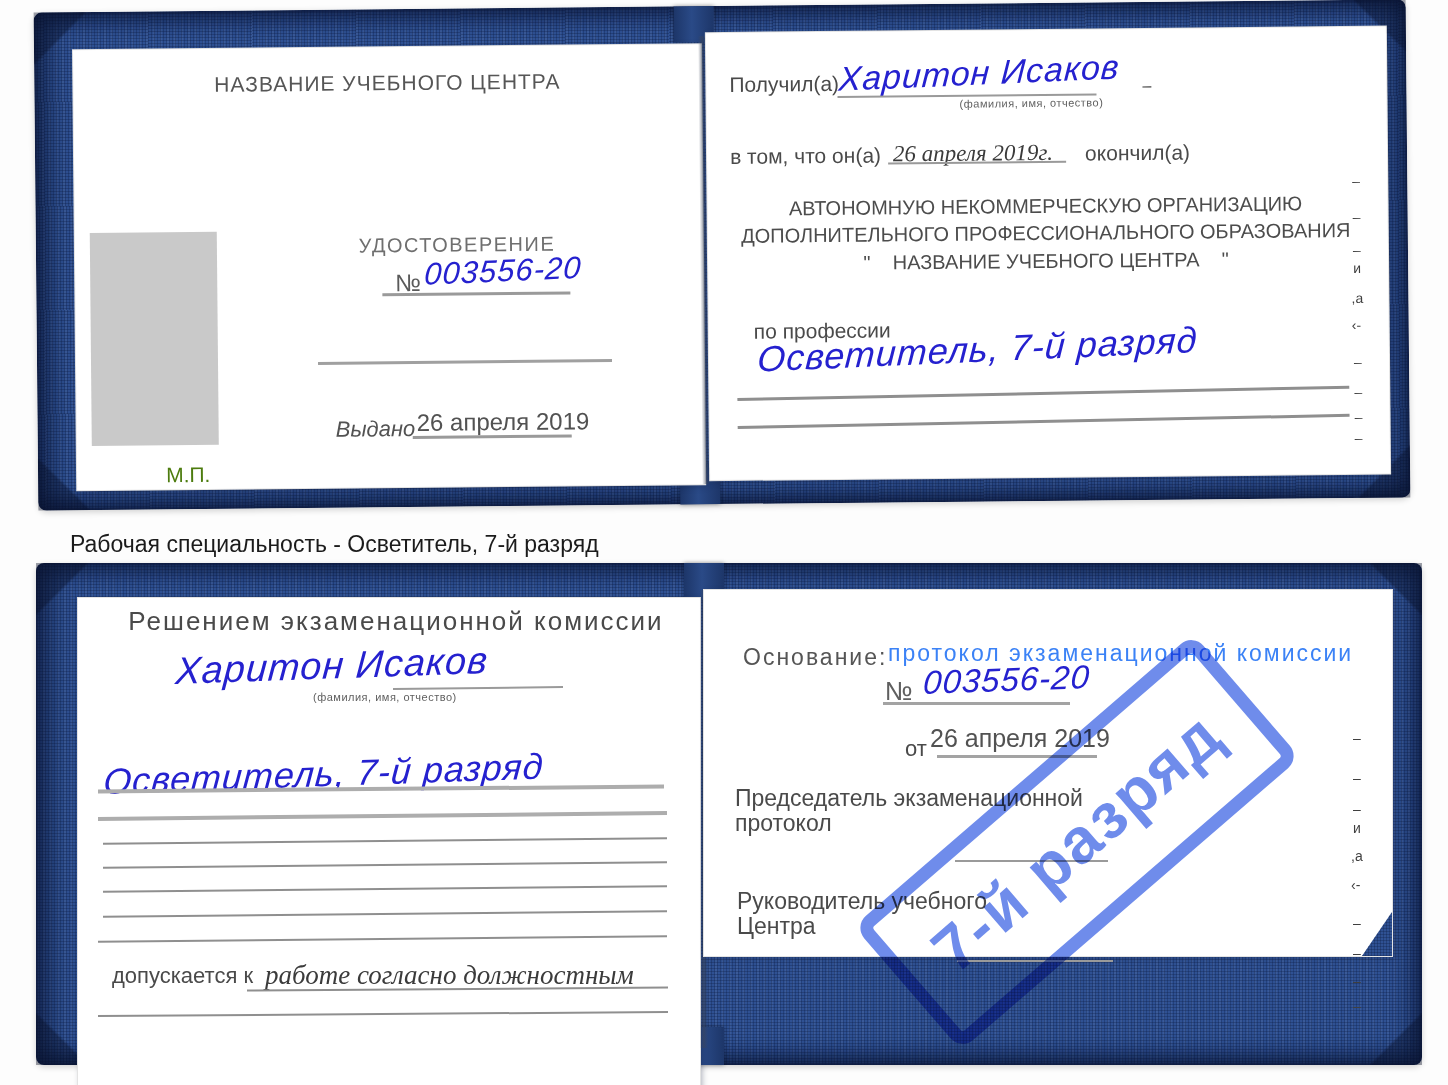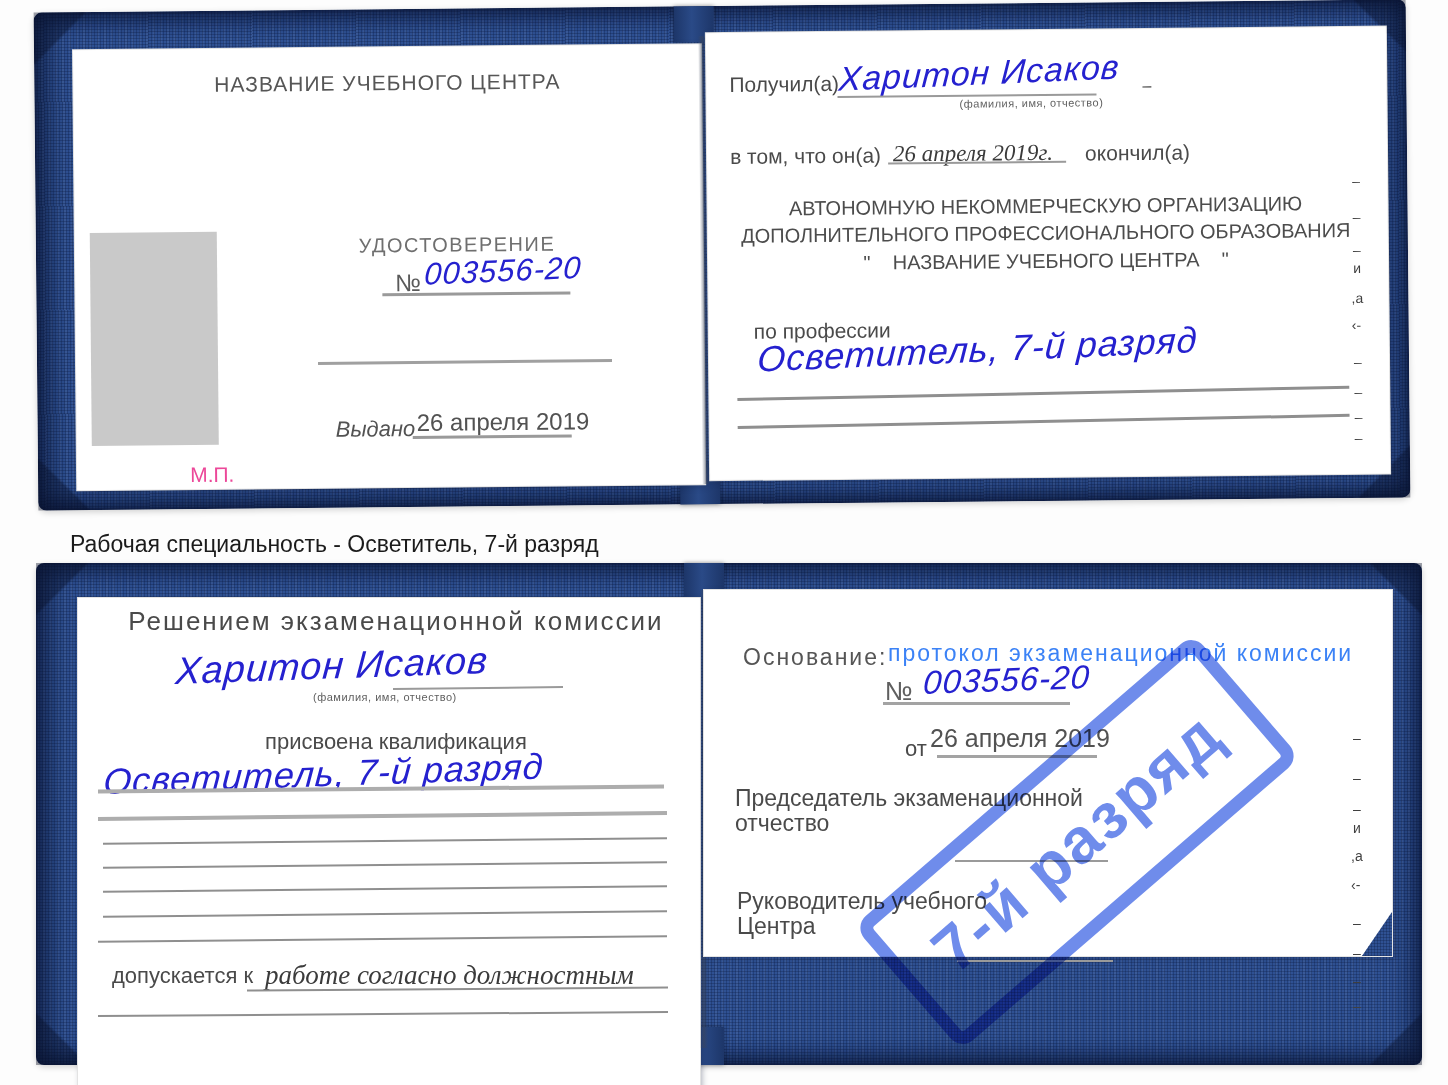--- a/index.html
+++ b/index.html
@@ -68,21 +68,21 @@
       <div class="t ctr" style="left:314px;top:24px;font-size:21px;letter-spacing:1px;color:#565656;">НАЗВАНИЕ УЧЕБНОГО ЦЕНТРА</div>
       <div class="photo" style="left:15px;top:183px;width:127px;height:213px;"></div>
       <div class="t ctr" style="left:382px;top:187px;font-size:20px;letter-spacing:1.5px;color:#6f6f6f;">УДОСТОВЕРЕНИЕ</div>
       <div class="t" style="left:320px;top:222px;font-size:24px;color:#5a5a5a;">№</div>
       <div class="t hand" style="left:348px;top:210px;font-size:31px;">003556-20</div>
       <div class="ln" style="left:307px;top:246px;width:188px;height:3px;"></div>
       <div class="ln" style="left:242px;top:314px;width:294px;height:3px;background:#a0a0a0;"></div>
       <div class="t" style="left:259px;top:369px;font-size:22px;color:#525252;font-style:italic;">Выдано</div>
       <div class="t" style="left:340px;top:362px;font-size:24px;color:#525252;">26 апреля 2019</div>
       <div class="ln" style="left:336px;top:389px;width:159px;height:3px;"></div>
-      <div class="t" style="left:89px;top:414px;font-size:21px;color:#ec4899;margin-left:24px;">М.П.</div>
+      <div class="t" style="left:89px;top:414px;font-size:21px;color:#4d7c0f;">М.П.</div>
     </div>
 
     <div class="gutter" style="left:664px;top:30px;height:448px;"></div>
 
     <div class="page" style="left:672px;top:27px;width:680px;height:447px;">
       <div class="t" style="left:23px;top:40px;font-size:21px;">Получил(а)</div>
       <div class="t hand" style="left:131px;top:28px;font-size:34px;">Харитон Исаков</div>
       <div class="ln" style="left:131px;top:64px;width:259px;"></div>
       <div class="t" style="left:436px;top:48px;font-size:16px;color:#3f3f3f;">–</div>
       <div class="t hint" style="left:253px;top:67px;font-size:11px;">(фамилия, имя, отчество)</div>
@@ -121,21 +121,20 @@
     <div class="fold bl"></div>
     <div class="fold br"></div>
     <div class="tab" style="left:648px;top:0;height:37px;"></div>
     <div class="tab" style="left:648px;bottom:0;height:38px;"></div>
 
     <div class="page" style="left:42px;top:35px;width:622px;height:536px;">
       <div class="t ctr" style="left:318px;top:8px;font-size:26px;letter-spacing:2px;color:#4a4a4a;">Решением экзаменационной комиссии</div>
       <div class="t hand" style="left:96px;top:52px;font-size:38px;">Харитон Исаков</div>
       <div class="ln" style="left:315px;top:89px;width:170px;transform:rotate(-0.6deg);"></div>
       <div class="t hint" style="left:235px;top:93px;font-size:11px;">(фамилия, имя, отчество)</div>
-      <div class="t" style="left:187px;top:131px;font-size:22px;">присвоена квалификация</div>
       <div class="t hand" style="left:24px;top:163px;font-size:36px;">Осветитель, 7-й разряд</div>
       <div class="ln" style="left:20px;top:189px;width:566px;height:4px;background:#adadad;transform:rotate(-0.5deg);"></div>
       <div class="ln" style="left:20px;top:216px;width:569px;height:4px;background:#adadad;transform:rotate(-0.6deg);"></div>
       <div class="ln" style="left:25px;top:242px;width:564px;transform:rotate(-0.55deg);background:#8f8f8f;"></div>
       <div class="ln" style="left:25px;top:266px;width:564px;transform:rotate(-0.55deg);background:#8f8f8f;"></div>
       <div class="ln" style="left:25px;top:290px;width:564px;transform:rotate(-0.55deg);background:#8f8f8f;"></div>
       <div class="ln" style="left:25px;top:315px;width:564px;transform:rotate(-0.55deg);background:#8f8f8f;"></div>
       <div class="ln" style="left:20px;top:340px;width:569px;transform:rotate(-0.55deg);background:#8f8f8f;"></div>
       <div class="t" style="left:34px;top:365px;font-size:22px;">допускается к</div>
       <div class="t ser" style="left:187px;top:362px;font-size:27px;">работе согласно должностным</div>
@@ -148,21 +147,21 @@
     <div class="page" style="left:668px;top:27px;width:688px;height:366px;">
       <div class="t" style="left:39px;top:54px;font-size:23px;letter-spacing:2px;color:#555555;">Основание:</div>
       <div class="t" style="left:184px;top:50px;font-size:23px;letter-spacing:2px;color:#3b82f6;">протокол экзаменационной комиссии</div>
       <div class="t" style="left:181px;top:86px;font-size:26px;color:#5f5f5f;">№</div>
       <div class="t hand" style="left:218px;top:74px;font-size:33px;">003556-20</div>
       <div class="ln" style="left:179px;top:112px;width:187px;height:3px;background:#a3a3a3;"></div>
       <div class="t" style="left:201px;top:146px;font-size:22px;">от</div>
       <div class="t" style="left:226px;top:134px;font-size:25px;color:#525252;">26 апреля 2019</div>
       <div class="ln" style="left:233px;top:165px;width:160px;height:3px;background:#a3a3a3;"></div>
       <div class="t" style="left:31px;top:195px;font-size:23px;">Председатель экзаменационной</div>
-      <div class="t" style="left:31px;top:220px;font-size:23px;">отчество</div>
+      <div class="t" style="left:31px;top:220px;font-size:23px;">протокол</div>
       <div class="ln" style="left:251px;top:270px;width:153px;background:#9a9a9a;"></div>
       <div class="t" style="left:33px;top:298px;font-size:23px;">Руководитель учебного</div>
       <div class="t" style="left:33px;top:323px;font-size:23px;">Центра</div>
       <div class="ln" style="left:253px;top:370px;width:156px;background:#9a9a9a;"></div>
 
       <div class="frag" style="left:649px;top:140px;">–</div>
       <div class="frag" style="left:649px;top:180px;">–</div>
       <div class="frag" style="left:649px;top:211px;">–</div>
       <div class="frag" style="left:649px;top:230px;">и</div>
       <div class="frag" style="left:647px;top:258px;">,а</div>

